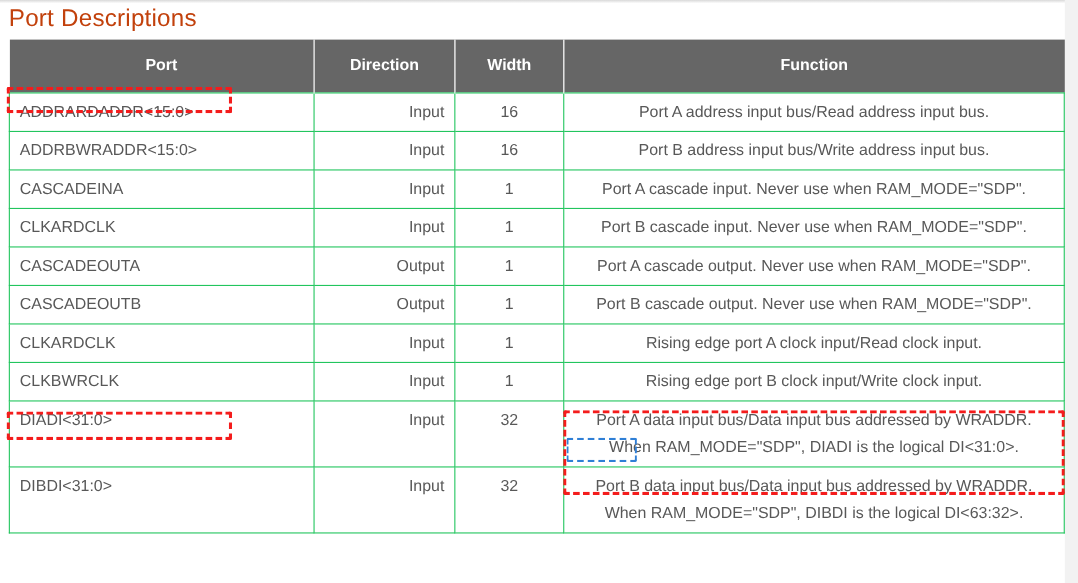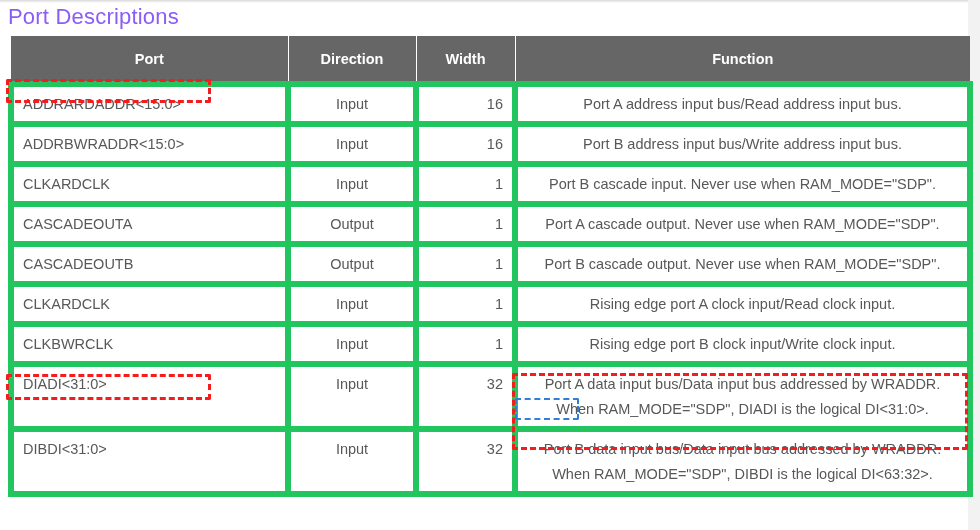--- a/index.html
+++ b/index.html
@@ -37,21 +37,21 @@
     width: 12px;
     height: 530px;
     background: #f2f2f2;
   }
   .page-title {
     position: absolute;
     left: 8px;
     top: 2px;
     font-size: 22px;
     font-weight: 400;
-    color: #8b5cf6;
+    color: #c2410c;
     letter-spacing: 0.2px;
     line-height: 30px;
     white-space: nowrap;
   }
 
   .table-wrap {
     position: absolute;
     left: 8px;
     top: 36px;
     width: 959px;
@@ -76,33 +76,33 @@
     text-align: center;
     height: 48px;
     padding: 0 8px;
     border-right: 1px solid #ffffff;
     box-sizing: border-box;
     vertical-align: middle;
   }
   table.port-table thead th:last-child { border-right: none; }
 
   table.port-table tbody td {
-    border: 6px solid #22c55e;
+    border: 1px solid #22c55e;
     padding: 5px 9px 4px 9px;
     vertical-align: top;
     line-height: 25px;
     height: 29px;
     box-sizing: border-box;
     color: #585858;
     background: #ffffff;
     overflow: hidden;
   }
   table.port-table tbody td.cell-port      { text-align: left; }
-  table.port-table tbody td.cell-direction { text-align: center; }
-  table.port-table tbody td.cell-width     { text-align: right; }
+  table.port-table tbody td.cell-direction { text-align: right; }
+  table.port-table tbody td.cell-width     { text-align: center; }
   table.port-table tbody td.cell-function  { text-align: center; }
 
   
   .annot {
     position: absolute;
     box-sizing: border-box;
     pointer-events: none;
   }
   .annot.red {
     border: 3px dashed #f41c1c;
@@ -145,20 +145,26 @@
             <td class="cell-width">16</td>
             <td class="cell-function">Port A address input bus/Read address input bus.</td>
           </tr>
           <tr>
             <td class="cell-port">ADDRBWRADDR&lt;15:0&gt;</td>
             <td class="cell-direction">Input</td>
             <td class="cell-width">16</td>
             <td class="cell-function">Port B address input bus/Write address input bus.</td>
           </tr>
           <tr>
+            <td class="cell-port">CASCADEINA</td>
+            <td class="cell-direction">Input</td>
+            <td class="cell-width">1</td>
+            <td class="cell-function">Port A cascade input. Never use when RAM_MODE="SDP".</td>
+          </tr>
+          <tr>
             <td class="cell-port">CLKARDCLK</td>
             <td class="cell-direction">Input</td>
             <td class="cell-width">1</td>
             <td class="cell-function">Port B cascade input. Never use when RAM_MODE="SDP".</td>
           </tr>
           <tr>
             <td class="cell-port">CASCADEOUTA</td>
             <td class="cell-direction">Output</td>
             <td class="cell-width">1</td>
             <td class="cell-function">Port A cascade output. Never use when RAM_MODE="SDP".</td>

